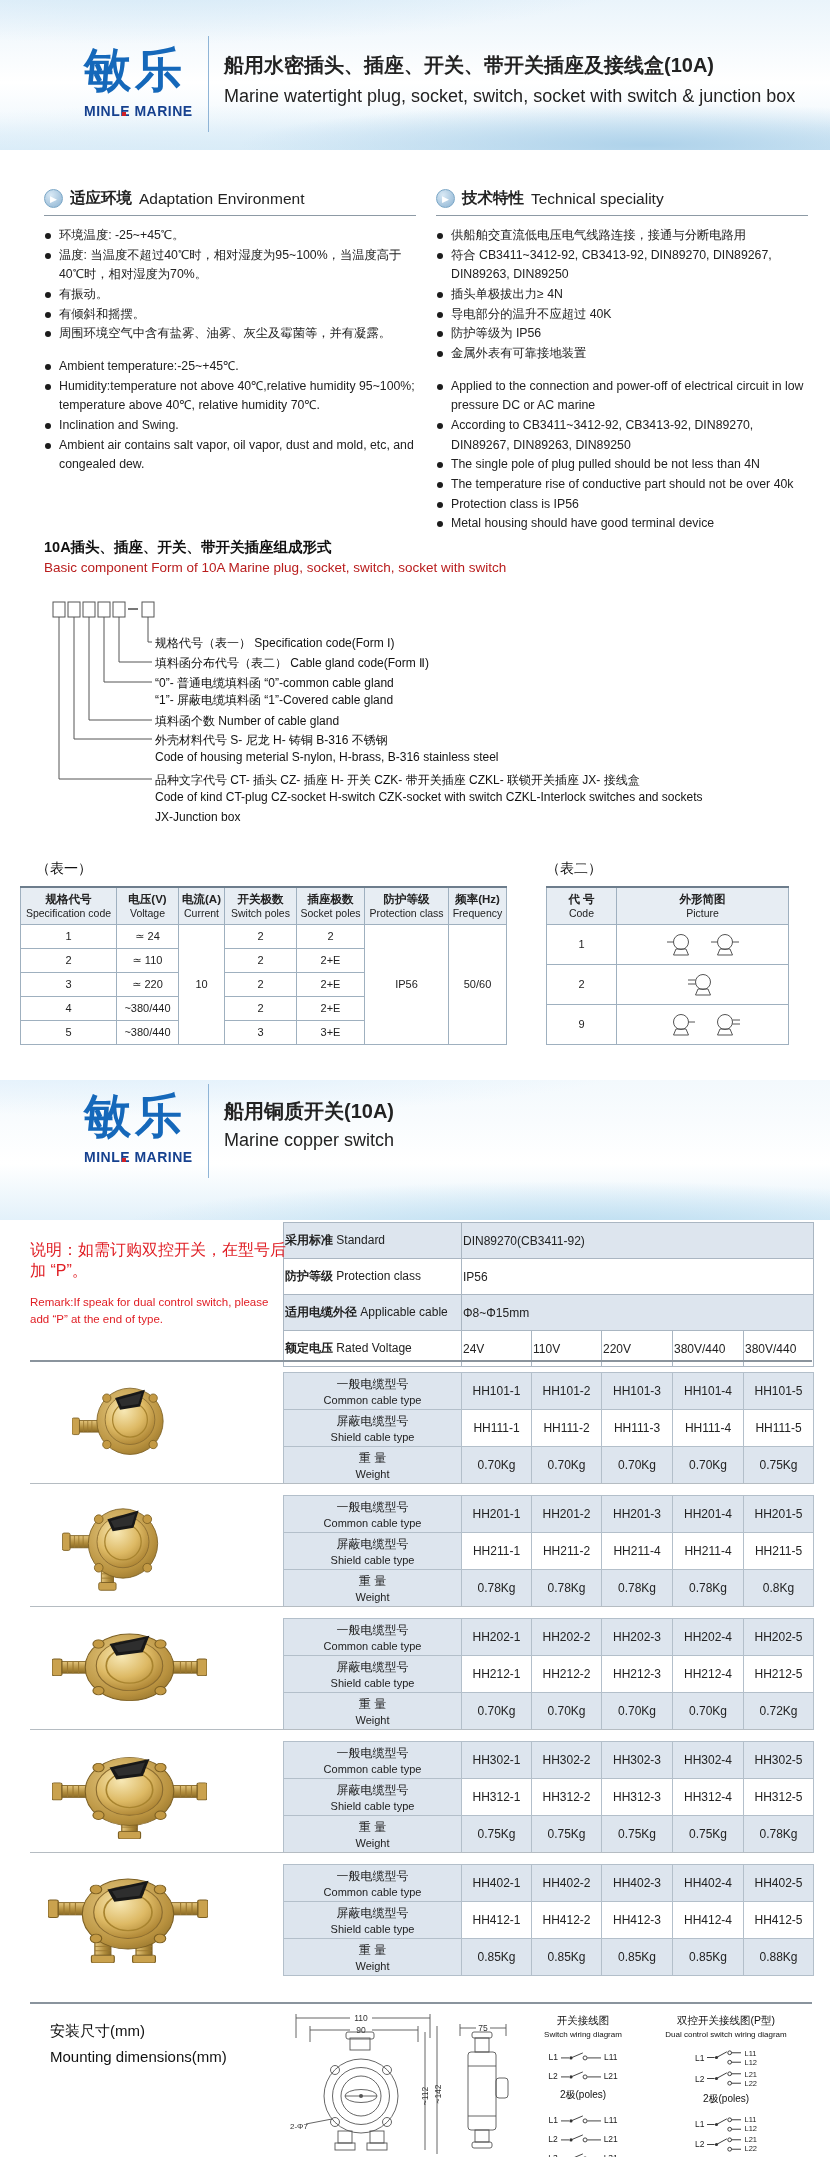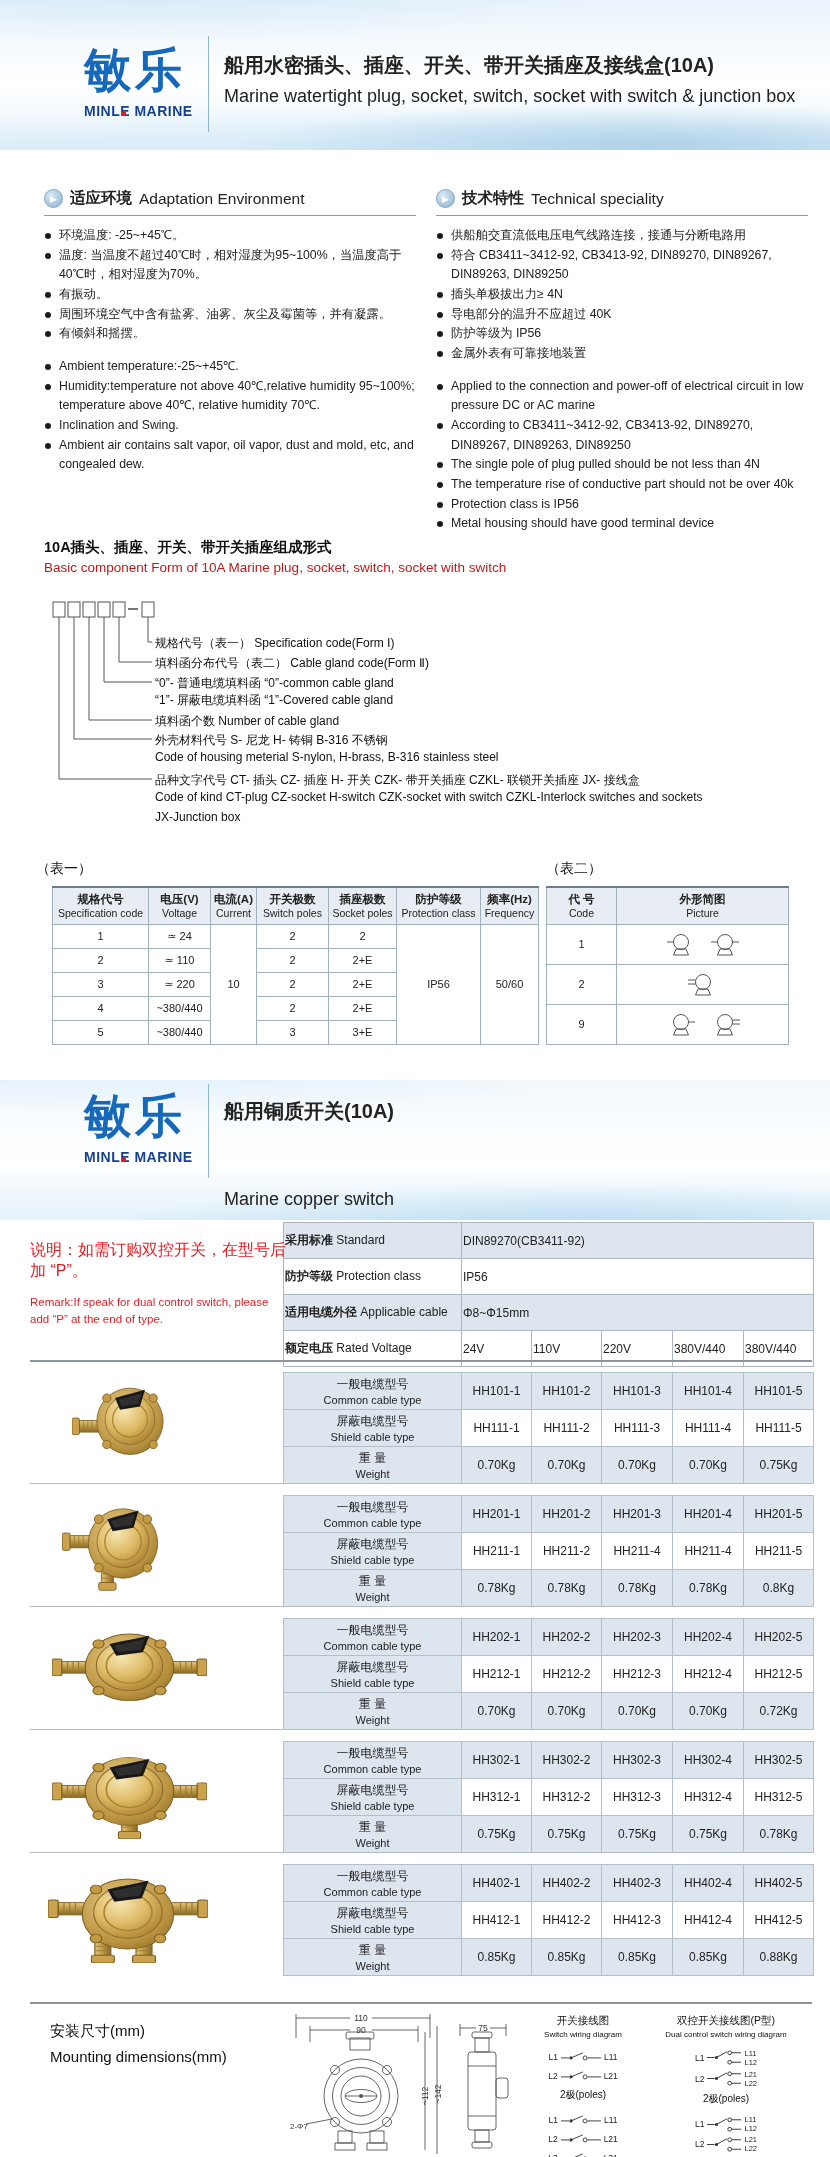--- a/index.html
+++ b/index.html
@@ -141,22 +141,22 @@
     <div class="sec-head">
       <span class="sec-icon">▶</span>
       <span class="sec-title-cn">适应环境</span>
       <span class="sec-title-en">Adaptation Environment</span>
     </div>
     <ul class="bullets">
 
     <li>环境温度: -25~+45℃。</li>
         <li>温度: 当温度不超过40℃时，相对湿度为95~100%，当温度高于40℃时，相对湿度为70%。</li>
         <li>有振动。</li>
+        <li>有倾斜和摇摆。</li>
         <li>周围环境空气中含有盐雾、油雾、灰尘及霉菌等，并有凝露。</li>
-        <li>有倾斜和摇摆。</li>
         <li>Ambient temperature:-25~+45℃.</li>
         <li>Humidity:temperature not above 40℃,relative humidity 95~100%; temperature above 40℃, relative humidity 70℃.</li>
         <li>Inclination and Swing.</li>
         <li>Ambient air contains salt vapor, oil vapor, dust and mold, etc, and congealed dew.</li>
       </ul>
   </div>
 
   <div class="col col-tech" style="left:436px">
     <div class="sec-head">
       <span class="sec-icon">▶</span>
@@ -207,21 +207,21 @@
     <div class="cfl" style="top:94px">“1”- 屏蔽电缆填料函 “1”-Covered cable gland</div>
     <div class="cfl" style="top:115px">填料函个数 Number of cable gland</div>
     <div class="cfl" style="top:134px">外壳材料代号 S- 尼龙 H- 铸铜 B-316 不锈钢</div>
     <div class="cfl" style="top:152px">Code of housing meterial S-nylon, H-brass, B-316 stainless steel</div>
     <div class="cfl" style="top:174px">品种文字代号 CT- 插头 CZ- 插座 H- 开关 CZK- 带开关插座 CZKL- 联锁开关插座 JX- 接线盒</div>
     <div class="cfl" style="top:192px">Code of kind CT-plug CZ-socket H-switch CZK-socket with switch CZKL-Interlock switches and sockets</div>
     <div class="cfl" style="top:212px">JX-Junction box</div>
   </div>
 
   <div class="abs form-title" style="left:36px;top:860px">（表一）</div>
-  <table class="t1" style="left:52px;top:886px;width:486px">
+  <table class="t1" style="left:20px;top:886px;width:486px">
     <colgroup>
         <col style="width:96px">
         <col style="width:62px">
         <col style="width:46px">
         <col style="width:72px">
         <col style="width:68px">
         <col style="width:84px">
         <col style="width:58px">
       </colgroup>
     <tbody>
@@ -368,21 +368,21 @@
           </td>
     </tr>
   </tbody>
     </table>
 
   <div class="abs logo-cn" style="left:84px;top:1092px">敏乐</div>
   <div class="abs logo-en" style="left:84px;top:1149px">MINLE MARINE</div>
   <div class="abs logo-red-mark" style="left:122px;top:1158px"></div>
   <div class="abs vdivider" style="left:208px;top:1084px;height:94px"></div>
   <div class="abs h-title-cn" style="left:224px;top:1098px">船用铜质开关(10A)</div>
-  <div class="abs h-title-en" style="left:224px;top:1189px">Marine copper switch</div>
+  <div class="abs h-title-en" style="left:224px;top:1130px">Marine copper switch</div>
 
   <table class="spec" style="left:283px;top:1222px;width:530px">
     <colgroup>
         <col style="width:178px">
         <col style="width:70px">
         <col style="width:70px">
         <col style="width:71px">
         <col style="width:71px">
         <col style="width:70px">
       </colgroup>

